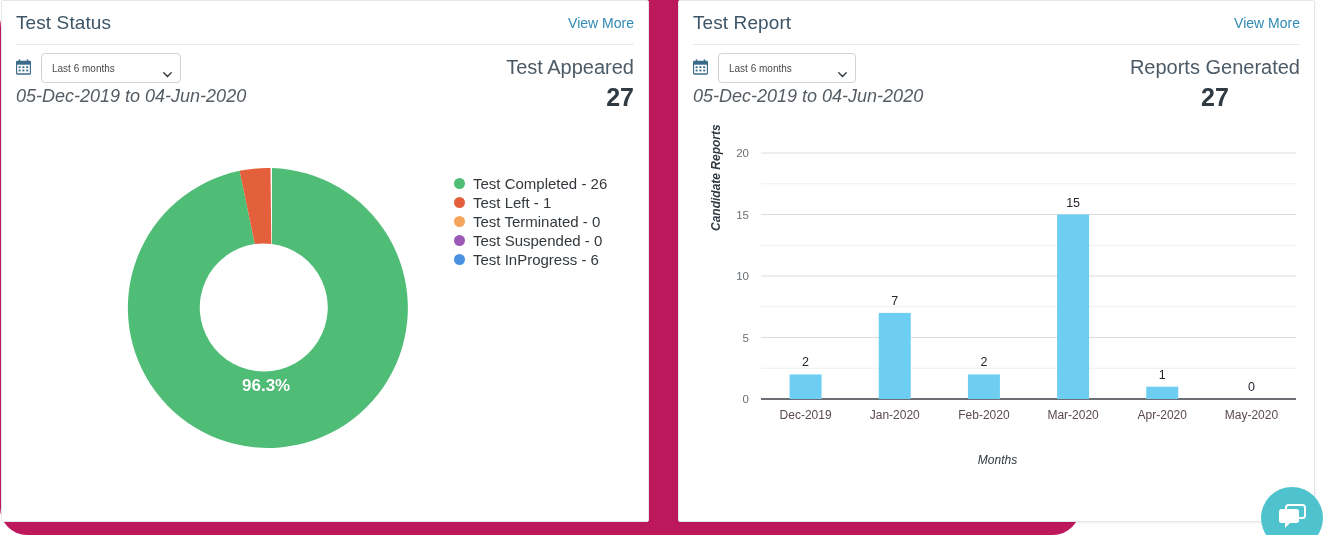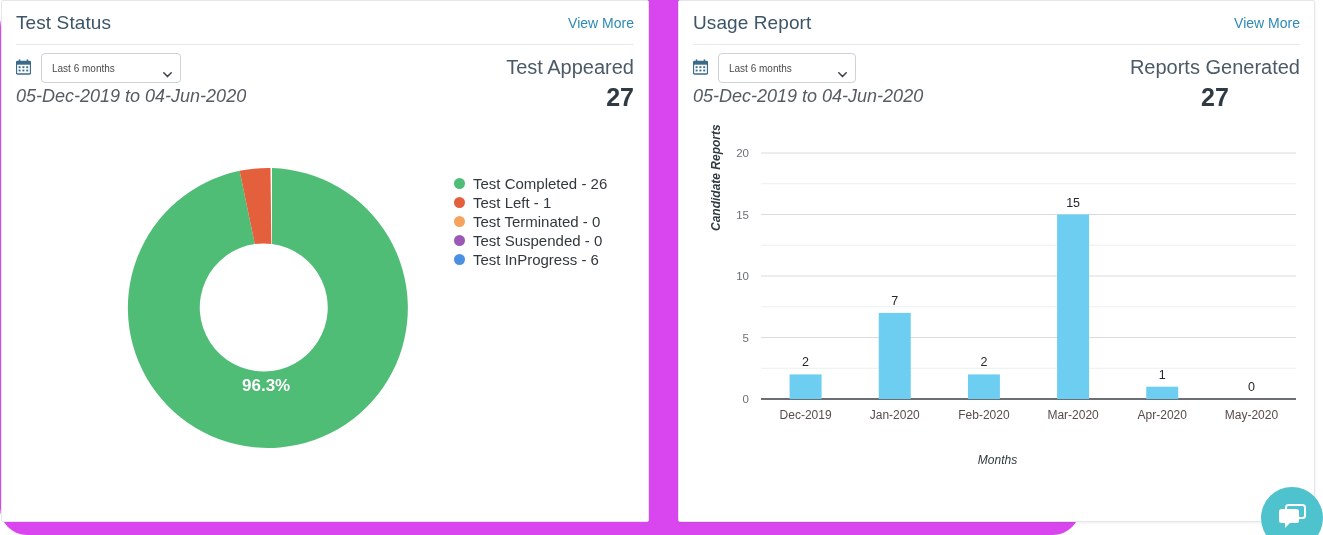--- a/index.html
+++ b/index.html
@@ -9,21 +9,21 @@
     width: 1323px;
     height: 535px;
     overflow: hidden;
     font-family: "Liberation Sans", sans-serif;
   }
 
   .page {
     position: relative;
     width: 1080px;
     height: 535px;
-    background: #d946ef;
+    background: #be185d;
     border-radius: 27px;
   }
 
   
   .card {
     position: absolute;
     background: #ffffff;
     border: 1px solid #e4e7ea;
     border-radius: 2px;
     box-sizing: border-box;
@@ -288,21 +288,21 @@
           <span class="legend-dot" style="background:#4a90e2"></span>
           <span class="legend-label">Test InProgress - 6</span>
         </div>
       </div>
     </div>
   </div>
 
   <div class="card card-right">
 
     <div class="card-header">
-      <span class="card-title">Usage Report</span>
+      <span class="card-title">Test Report</span>
       <a class="view-more" href="#">View More</a>
       <div class="hdr-divider"></div>
     </div>
 
     <div class="filter-row">
       <span class="cal-icon">
         <svg width="15" height="16" viewBox="0 0 15 16">
           <rect x="0.5" y="2.5" width="14" height="12.5" rx="1" fill="none" stroke="#3a6b8a" stroke-width="1.3"></rect>
           <rect x="0.5" y="2.5" width="14" height="3.2" fill="#3a6b8a"></rect>
           <rect x="2.8" y="0.4" width="1.5" height="3.2" fill="#3a6b8a"></rect>

